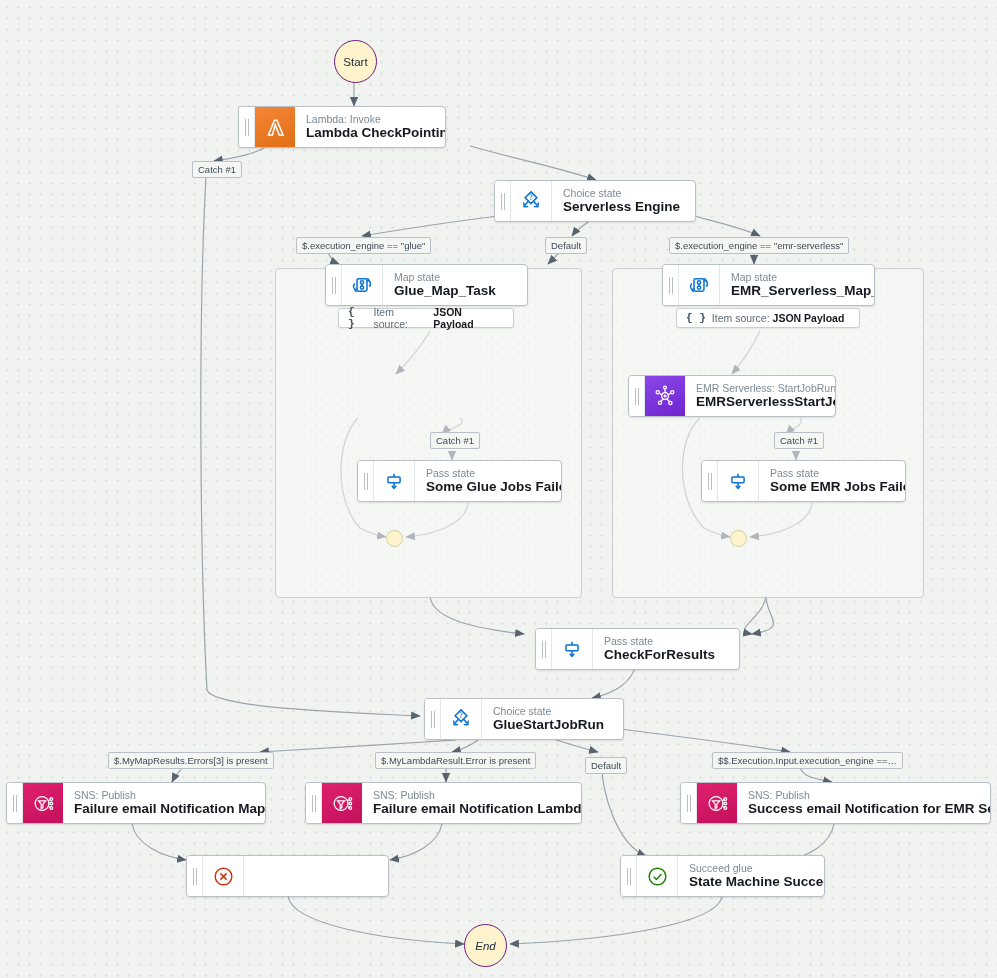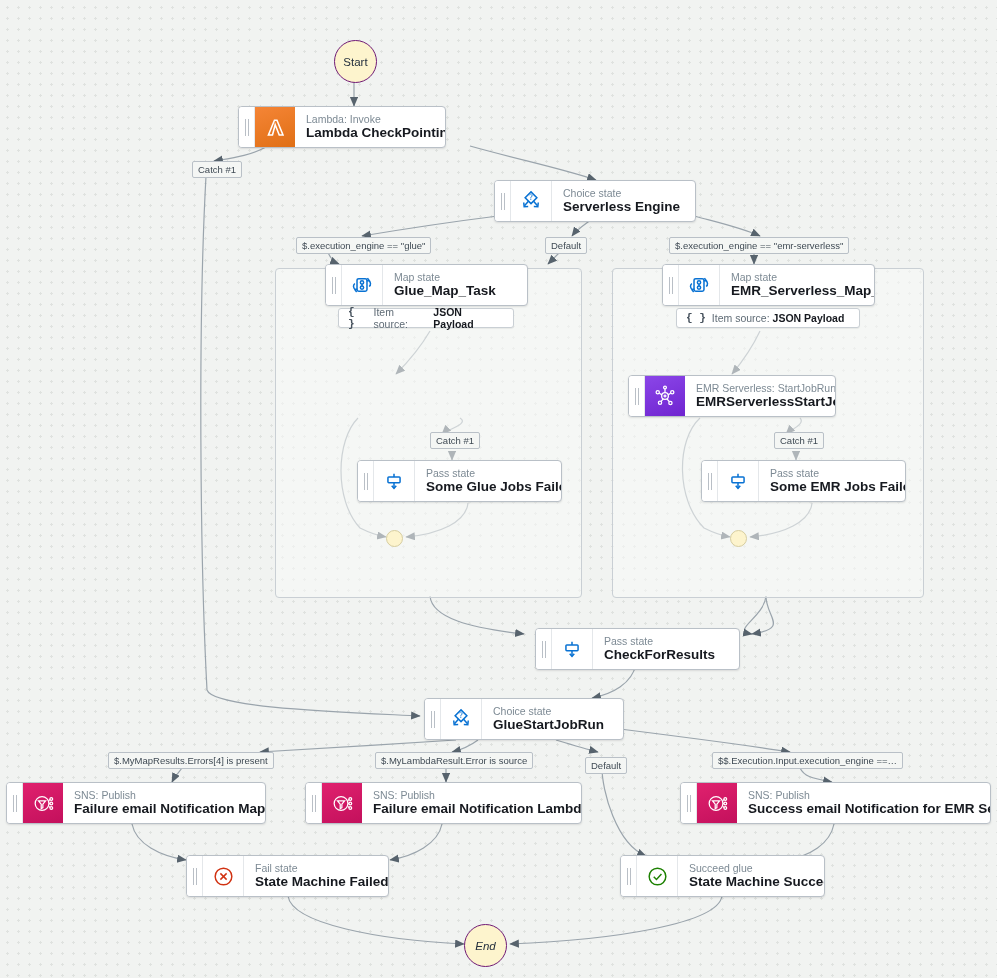--- a/index.html
+++ b/index.html
@@ -442,24 +442,20 @@
         <i></i>
         <i></i>
       </span>
     <span class="icon-tile plain">
       <svg width="25" height="25" viewBox="0 0 24 24" fill="none" stroke="#d13212" stroke-width="1.4">
         <circle cx="12" cy="12" r="8"></circle>
         <path d="M9 9 L15 15"></path>
           <path d="M15 9 L9 15"></path>
       </svg>
     </span>
-    <span class="labels">
-      <span class="ntype">Fail state</span>
-      <span class="nname">State Machine Failed</span>
-    </span>
   </div>
 
   <div class="node" style="left:620px;top:855px;width:205px;">
     <span class="grip">
         <i></i>
         <i></i>
       </span>
     <span class="icon-tile plain">
       <svg width="25" height="25" viewBox="0 0 24 24" fill="none" stroke="#1d8102" stroke-width="1.4">
         <circle cx="12" cy="12" r="8"></circle>
@@ -477,21 +473,21 @@
   <div class="elabel" style="left:296px;top:237px;">$.execution_engine == "glue"</div>
 
   <div class="elabel" style="left:545px;top:237px;">Default</div>
 
   <div class="elabel" style="left:669px;top:237px;">$.execution_engine == "emr-serverless"</div>
 
   <div class="elabel" style="left:430px;top:432px;">Catch #1</div>
 
   <div class="elabel" style="left:774px;top:432px;">Catch #1</div>
 
-  <div class="elabel" style="left:108px;top:752px;">$.MyMapResults.Errors[4] is present</div>
-
-  <div class="elabel" style="left:375px;top:752px;">$.MyLambdaResult.Error is source</div>
+  <div class="elabel" style="left:108px;top:752px;">$.MyMapResults.Errors[3] is present</div>
+
+  <div class="elabel" style="left:375px;top:752px;">$.MyLambdaResult.Error is present</div>
 
   <div class="elabel" style="left:585px;top:757px;">Default</div>
 
   <div class="elabel" style="left:712px;top:752px;">$$.Execution.Input.execution_engine ==…</div>
 
 </div>
 
 </body></html>

